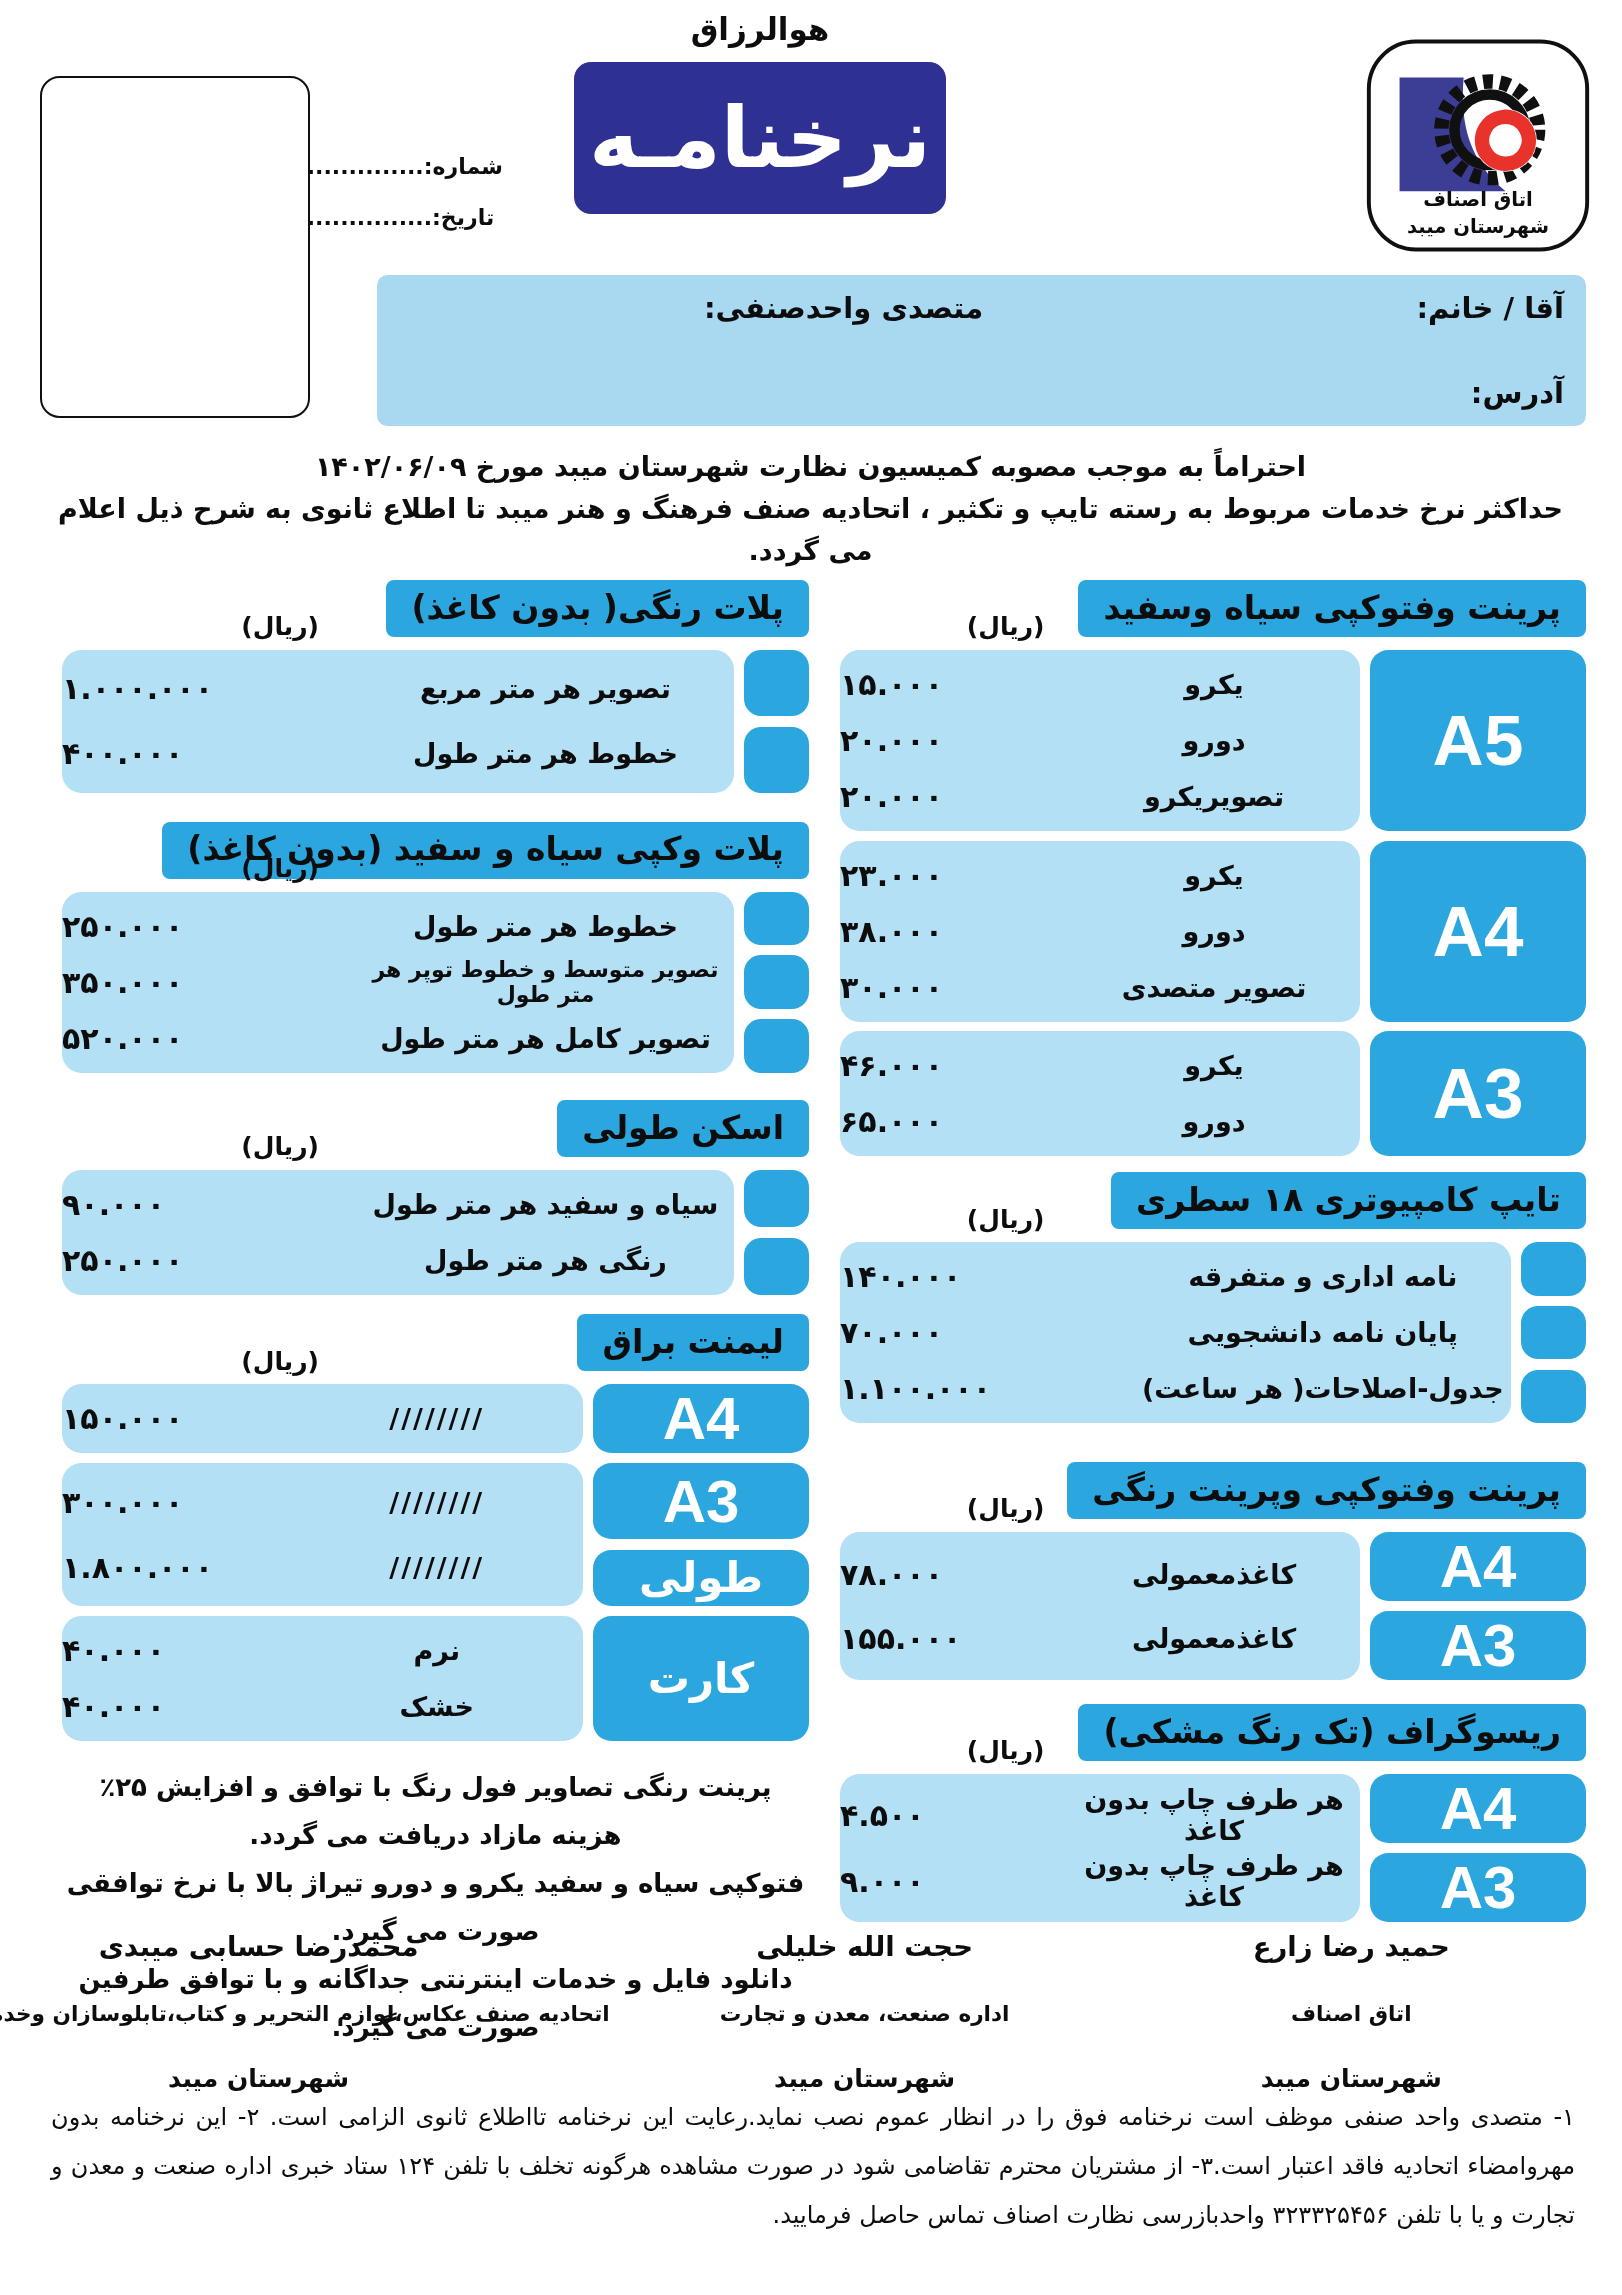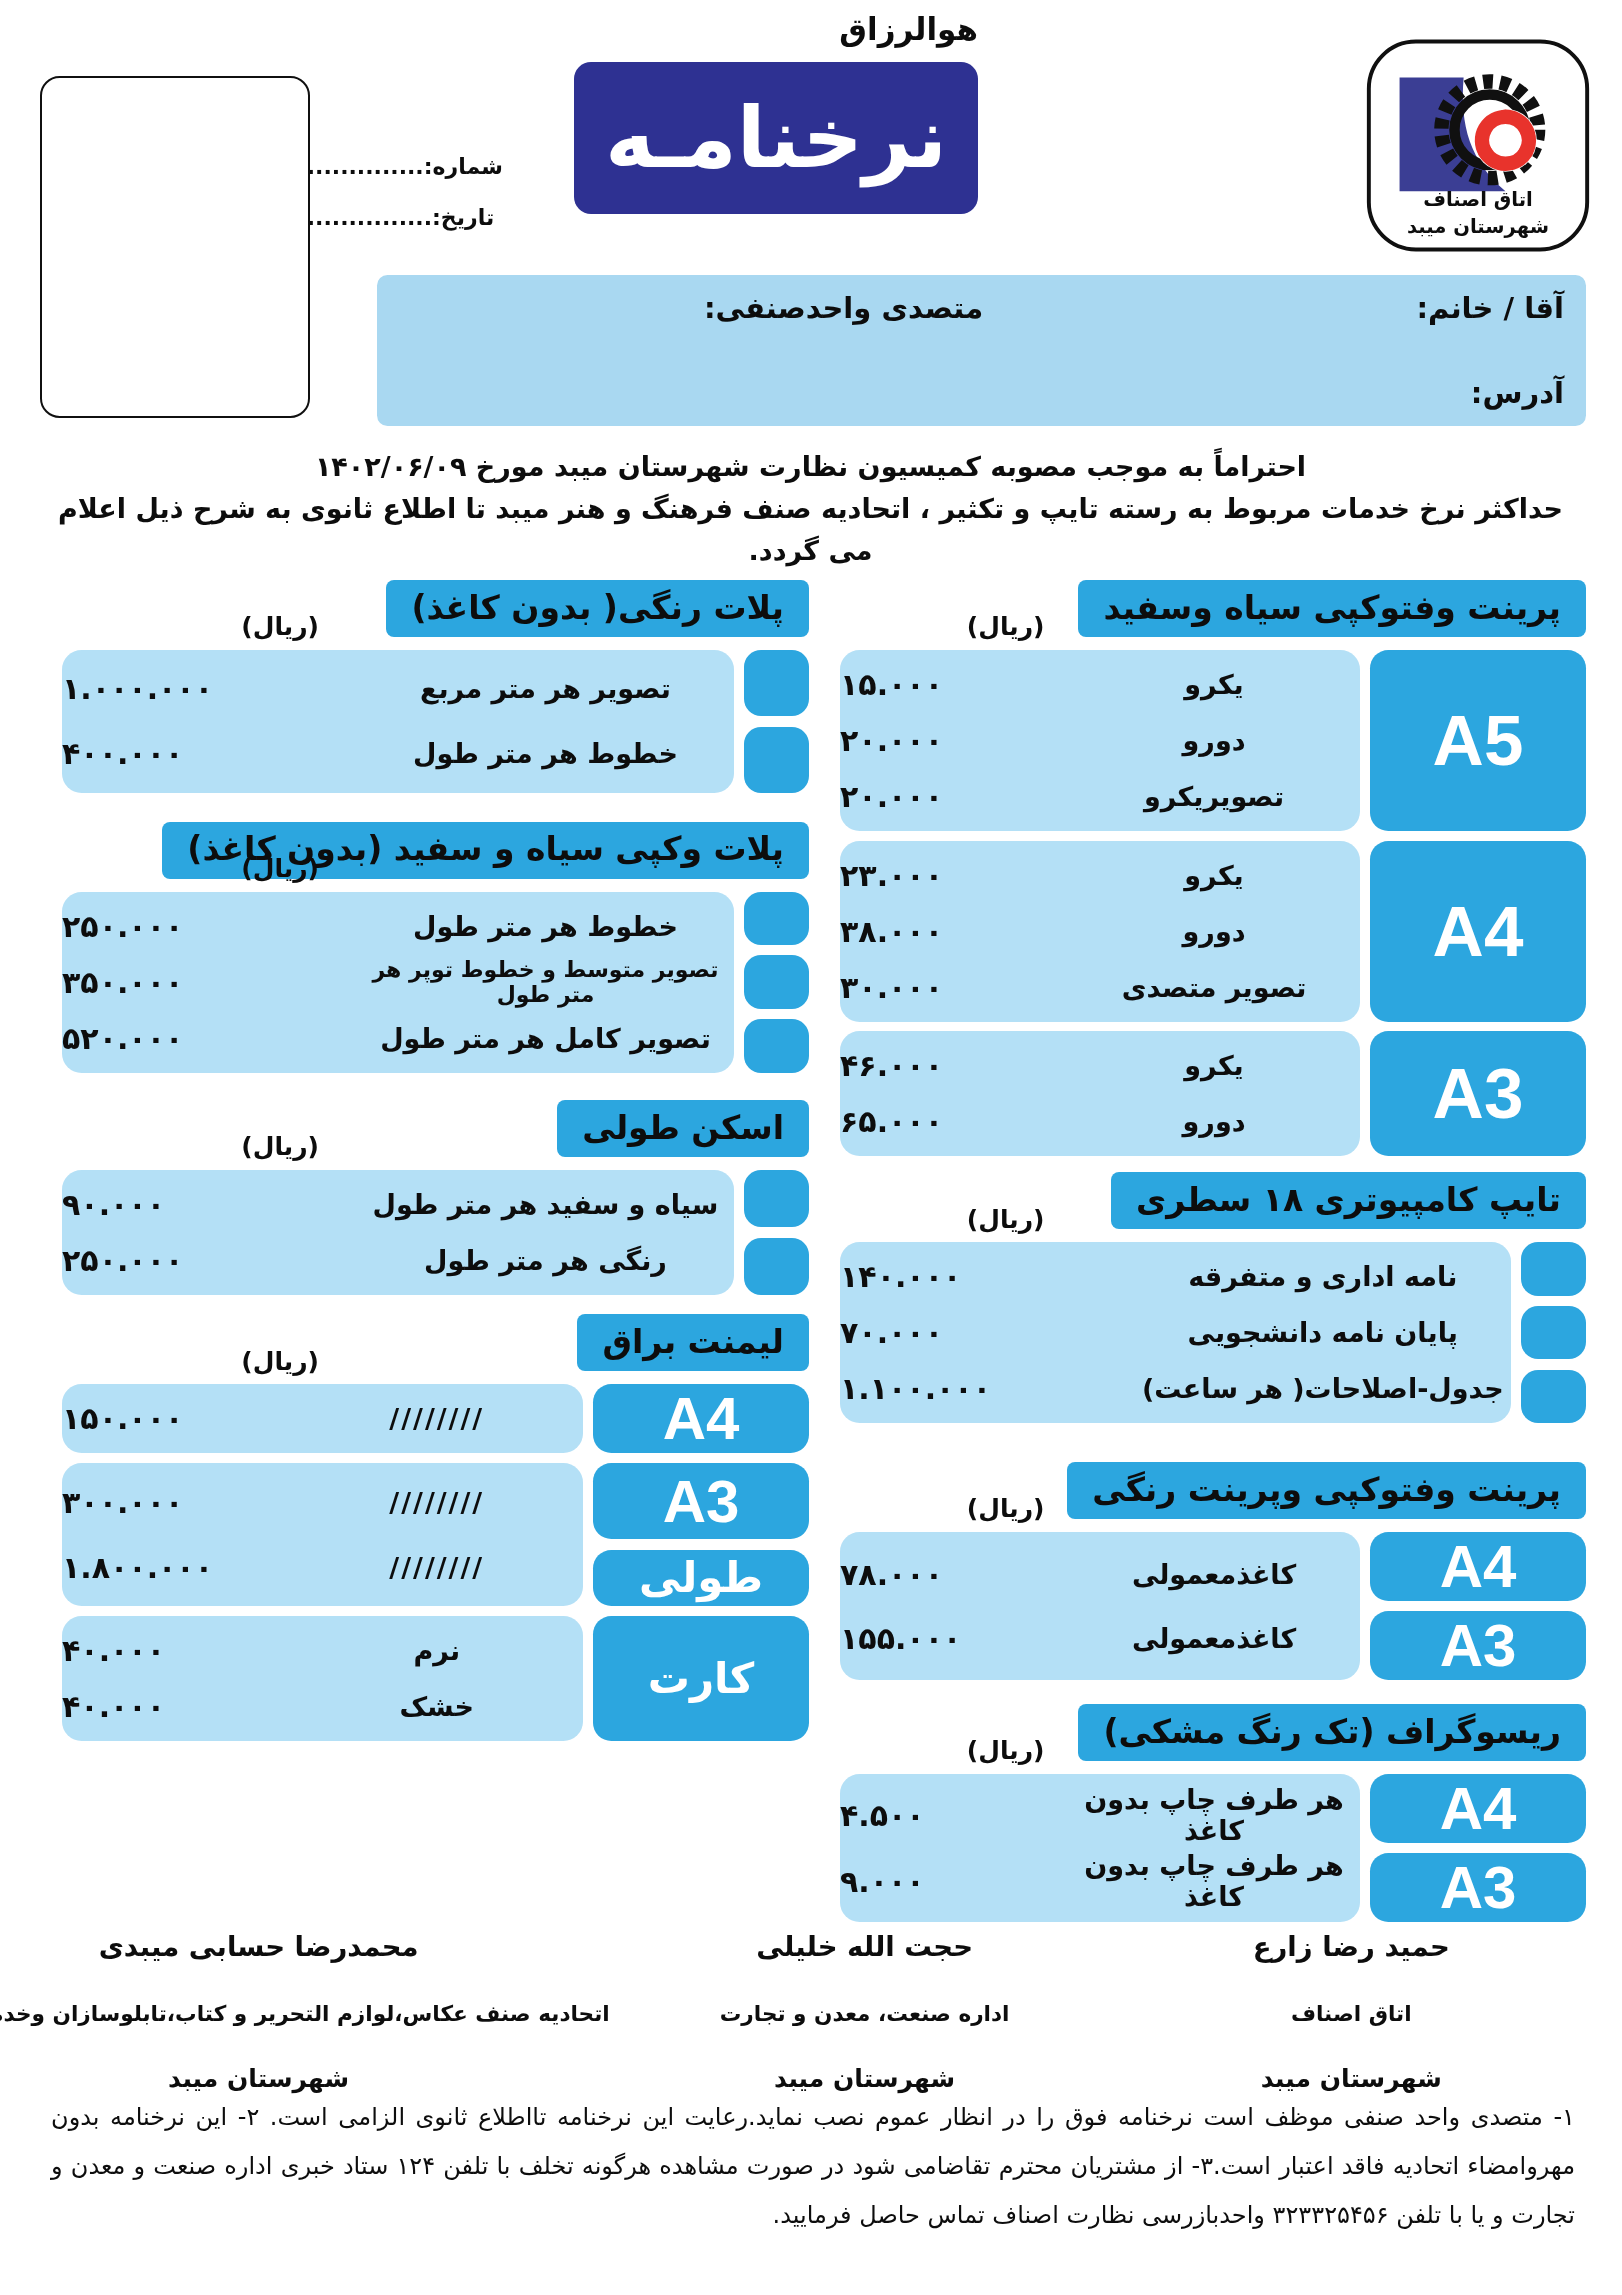--- a/index.html
+++ b/index.html
@@ -8,21 +8,21 @@
     --info:#A9D8F1;
     --navy:#2E3192;
     --ink:#0d0d0d;
   }
   *{box-sizing:border-box;margin:0;padding:0}
   body{margin:0;background:#888}
   .page{position:relative;width:1623px;height:2295px;background:#ffffff;
         font-family:"DejaVu Sans",sans-serif;direction:rtl;color:var(--ink);overflow:hidden}
 
   
-  .header-center{position:absolute;top:10.5px;left:575px;width:404px;text-align:right}
+  .header-center{position:absolute;top:10.5px;left:575px;width:372px;text-align:center}
   .bismillah{font-size:31px;font-weight:bold}
   .title-box{margin-top:15.7px;height:152px;background:var(--navy);border-radius:17px;
              display:flex;align-items:center;justify-content:center}
   .title-box .t{color:#fff;font-size:84px;font-weight:bold}
   .numdate{position:absolute;top:154px;left:291px;width:275px;text-align:left}
   .numdate div{font-size:22px;font-weight:bold;margin-bottom:26px}
   .corner-box{position:absolute;top:76px;left:41px;width:270px;height:342px;
               border:2.6px solid #101010;border-radius:19.6px;background:#fff}
   .logo{position:absolute;top:37px;left:1365px;width:228px;height:217px}
   .logo svg{position:absolute;inset:0;width:100%;height:100%}
@@ -386,20 +386,25 @@
               <div class="prc">۴۰.۰۰۰</div>
             </div>
             <div class="row">
               <div class="lbl">خشک</div>
               <div class="prc">۴۰.۰۰۰</div>
             </div>
           </div>
         </div>
       </section>
 
+      <div class="notes">
+        <div>پرینت رنگی تصاویر فول رنگ با توافق و افزایش ۲۵٪ هزینه مازاد دریافت می گردد.</div>
+        <div>فتوکپی سیاه و سفید یکرو و دورو تیراژ بالا با نرخ توافقی صورت می گیرد.</div>
+        <div>دانلود فایل و خدمات اینترنتی جداگانه و با توافق طرفین صورت می گیرد.</div>
+      </div>
     </div>
   </div>
 
   <div class="signatures">
     <div class="sig sig1">
       <div class="name">حمید رضا زارع</div>
       <div class="org">اتاق اصناف</div>
       <div class="city">شهرستان میبد</div>
     </div>
     <div class="sig sig2">

